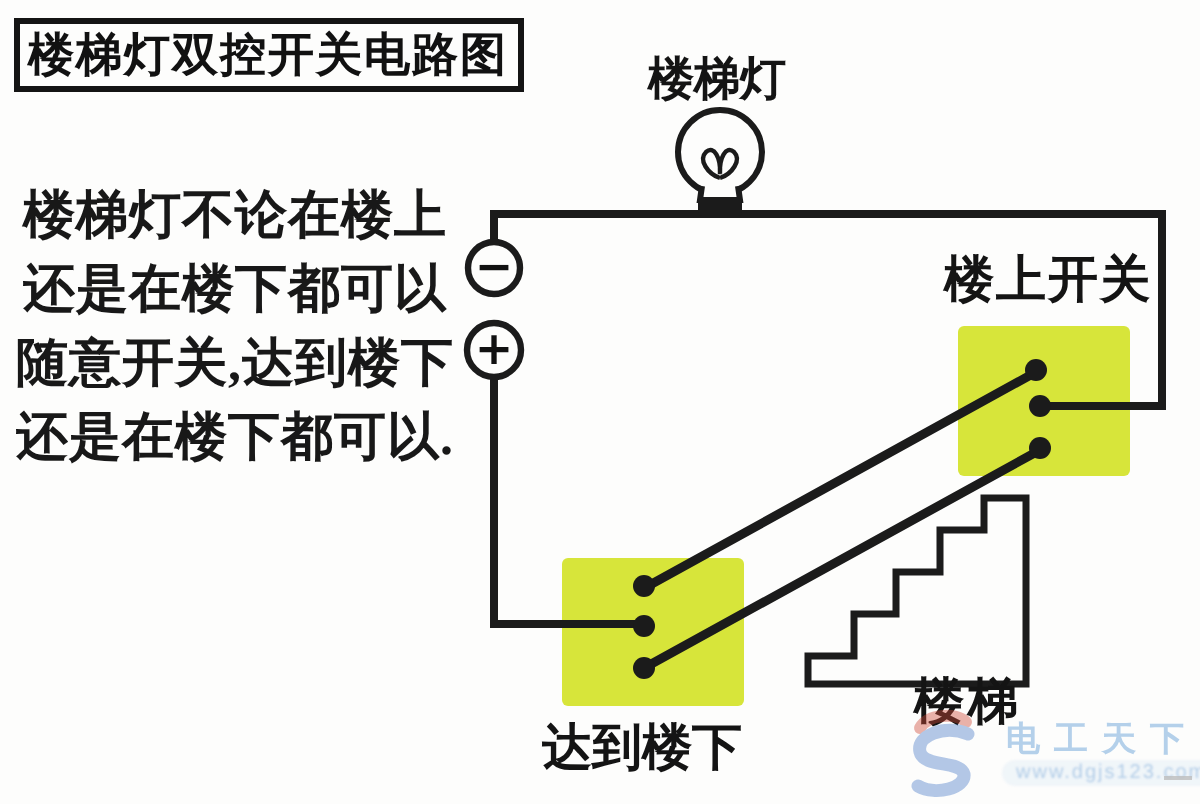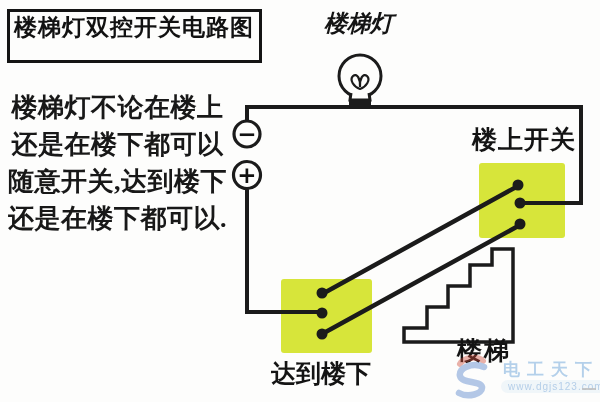--- a/index.html
+++ b/index.html
@@ -18,27 +18,27 @@
   .traveler { stroke:var(--color-line,#1b1b1b); stroke-width:4.5; fill:none; stroke-linecap:round; }
   .contact-dot { fill:var(--color-line,#1b1b1b); }
   .terminal-circle { fill:#fdfdfc; stroke:var(--color-line,#1b1b1b); stroke-width:3.2; }
   .stairs-path { fill:#fdfdfc; stroke:var(--color-line,#1b1b1b); stroke-width:3.5; stroke-linejoin:miter; }
   .bulb-outline { fill:#fdfdfc; stroke:var(--color-line,#1b1b1b); stroke-width:3; }
   .bulb-filament { fill:none; stroke:var(--color-line,#1b1b1b); stroke-width:2.2; }
   .bulb-base { fill:var(--color-line,#1b1b1b); }
 
   
   .title-box {
-    left:7px; top:9px; border:3px solid #141414; padding:0 5px 17px 4px;
+    left:7px; top:9px; border:3px solid #141414; padding:0 5px 0 4px;
     font-size:23px; font-weight:bold; letter-spacing:1px; white-space:nowrap; color:#111;
   }
   .desc { left:8px; top:89px; color:#181818; }
   .desc-line { font-size:26px; font-weight:bold; line-height:37px; white-space:nowrap; letter-spacing:0.5px;text-align:center; }
   .lbl { font-weight:bold; white-space:nowrap; color:#141414; }
-  .lamp-label { left:324px; top:8px; font-size:23px;font-style:italic; }
+  .lamp-label { left:324px; top:24px; font-size:23px; }
   .upstairs-label { left:472px; top:123px; font-size:25px; letter-spacing:1px; }
   .downstairs-label { left:271px; top:357px; font-size:25px; }
   .stairs-label { left:457px; top:306px; font-size:25px; letter-spacing:2px;margin-top:28px; }
   .term-sym {
     width:28px; height:28px; display:flex; align-items:center; justify-content:center;
     font-family:"DejaVu Sans",sans-serif; font-weight:bold; font-size:23px; color:#111;
   }
   .minus-sym { left:233px; top:120px; }
   .plus-sym  { left:233px; top:161px; }
 

